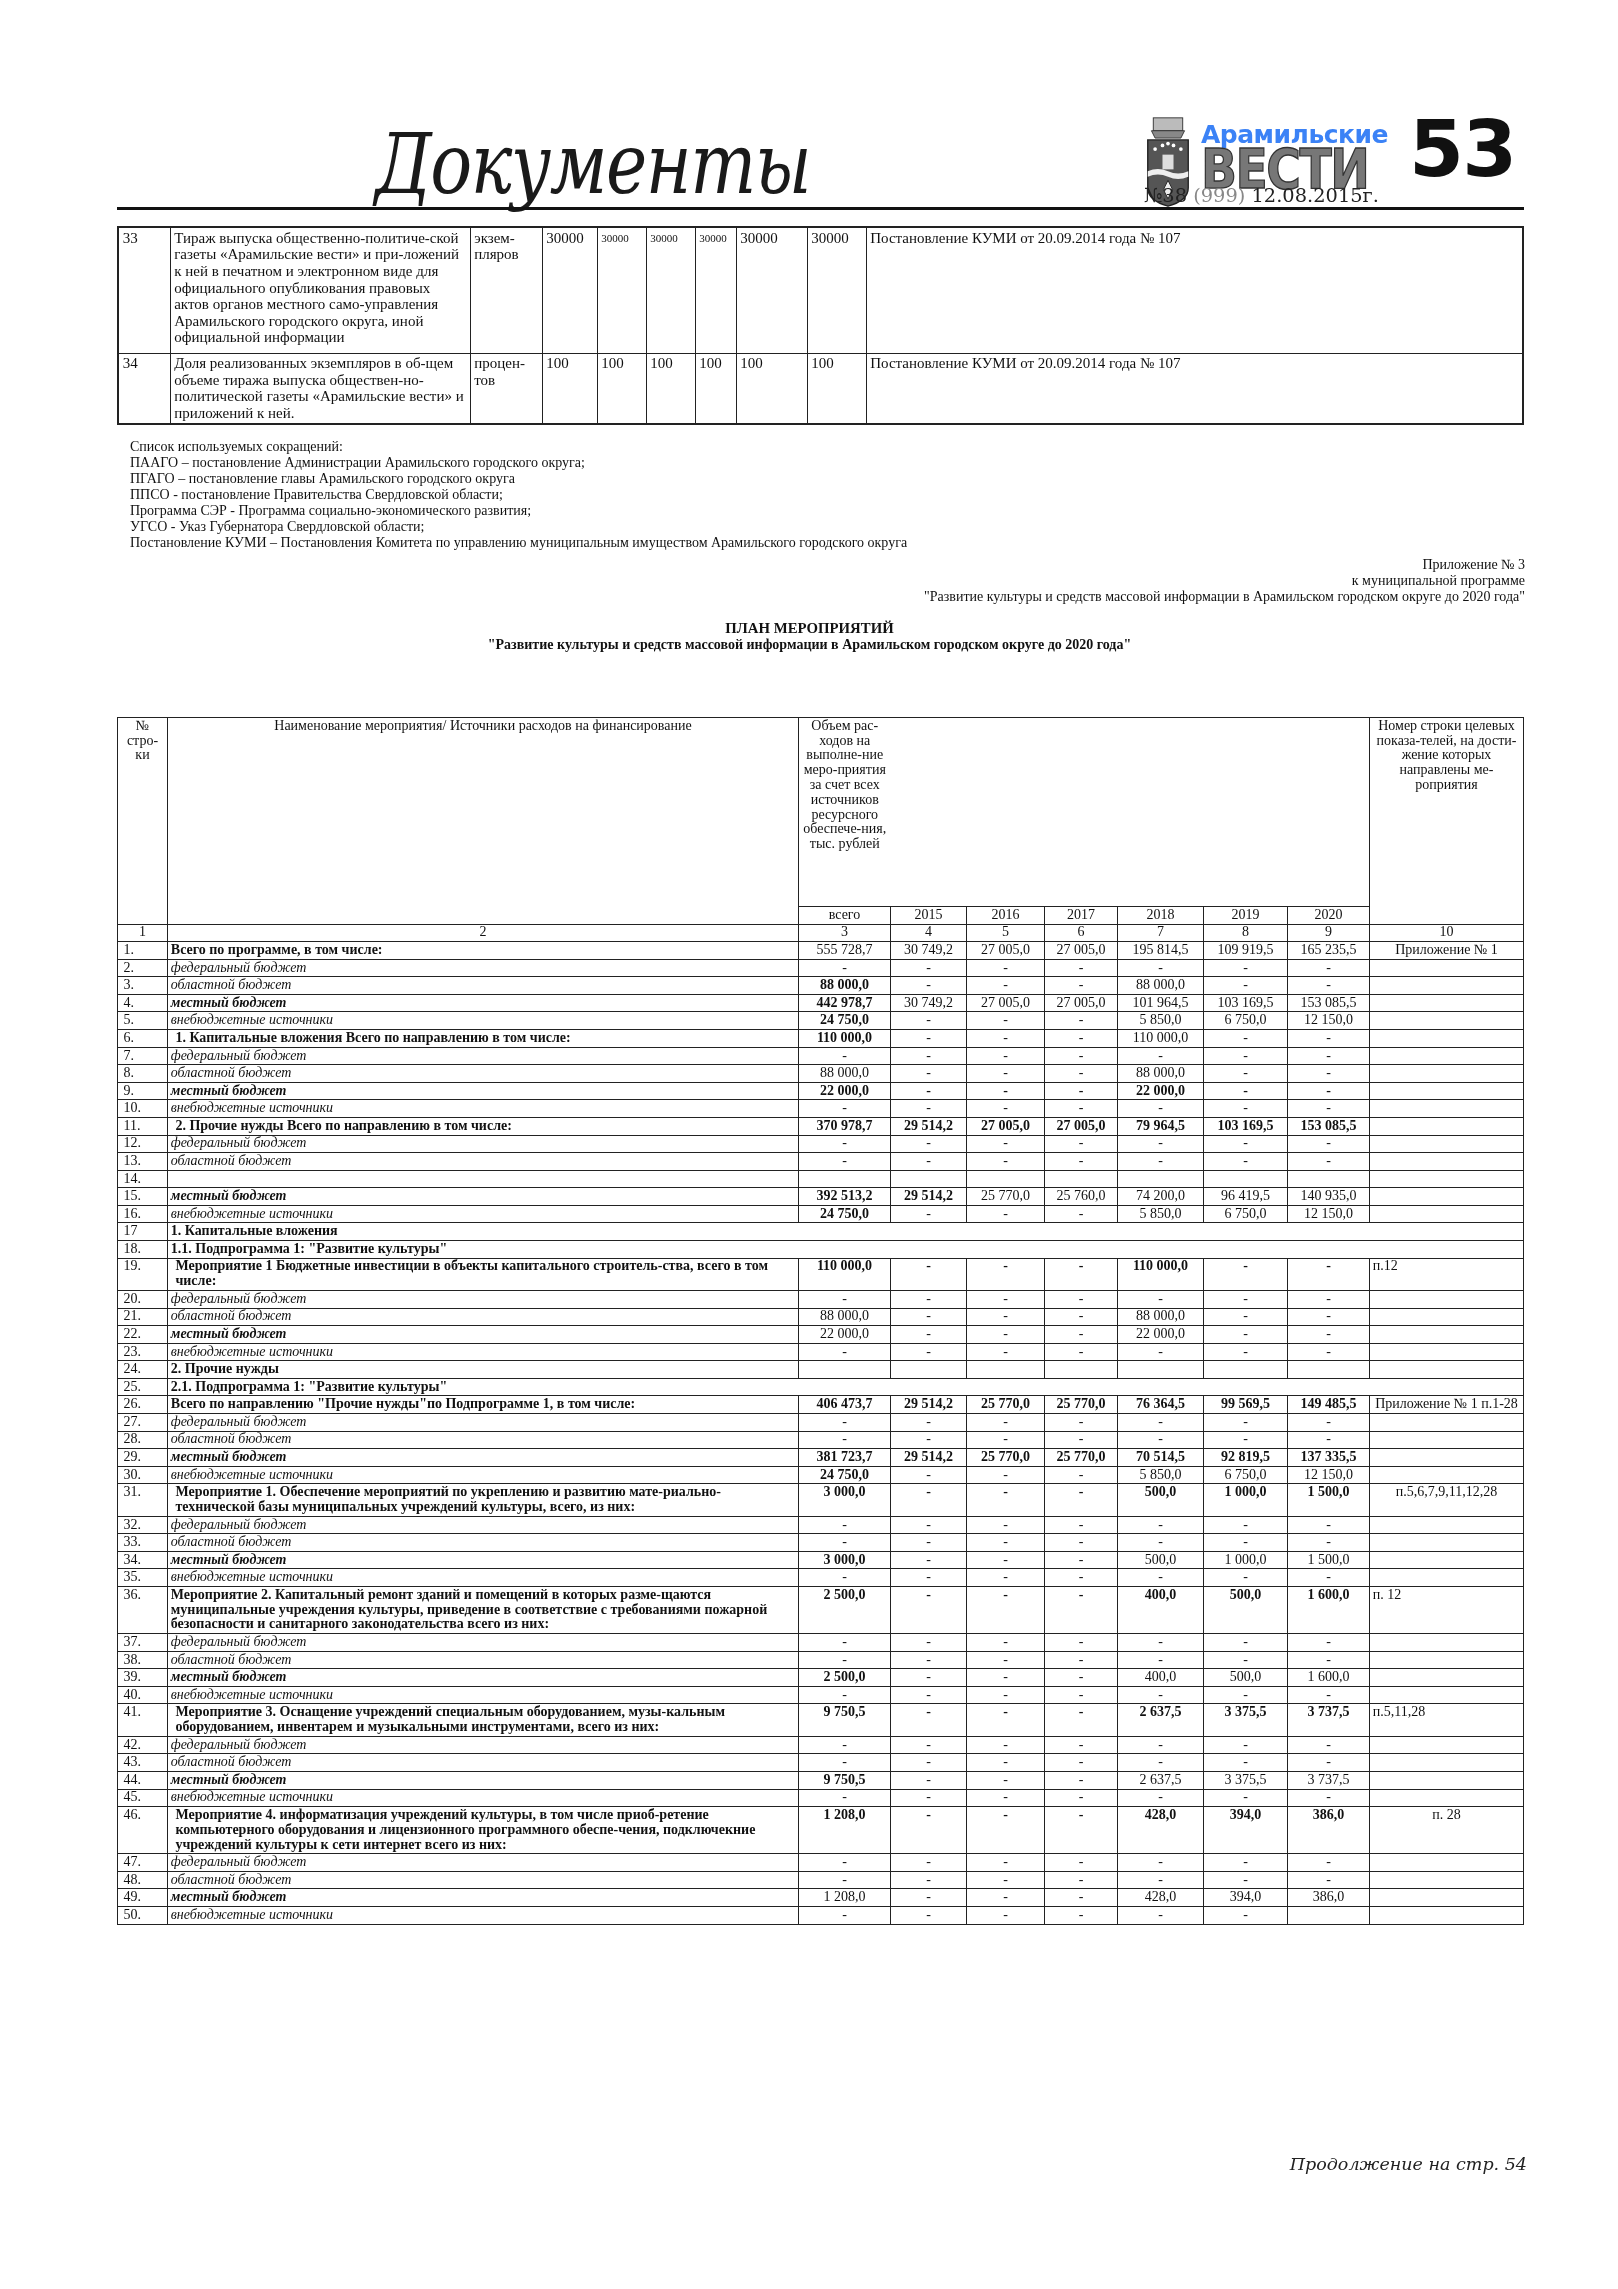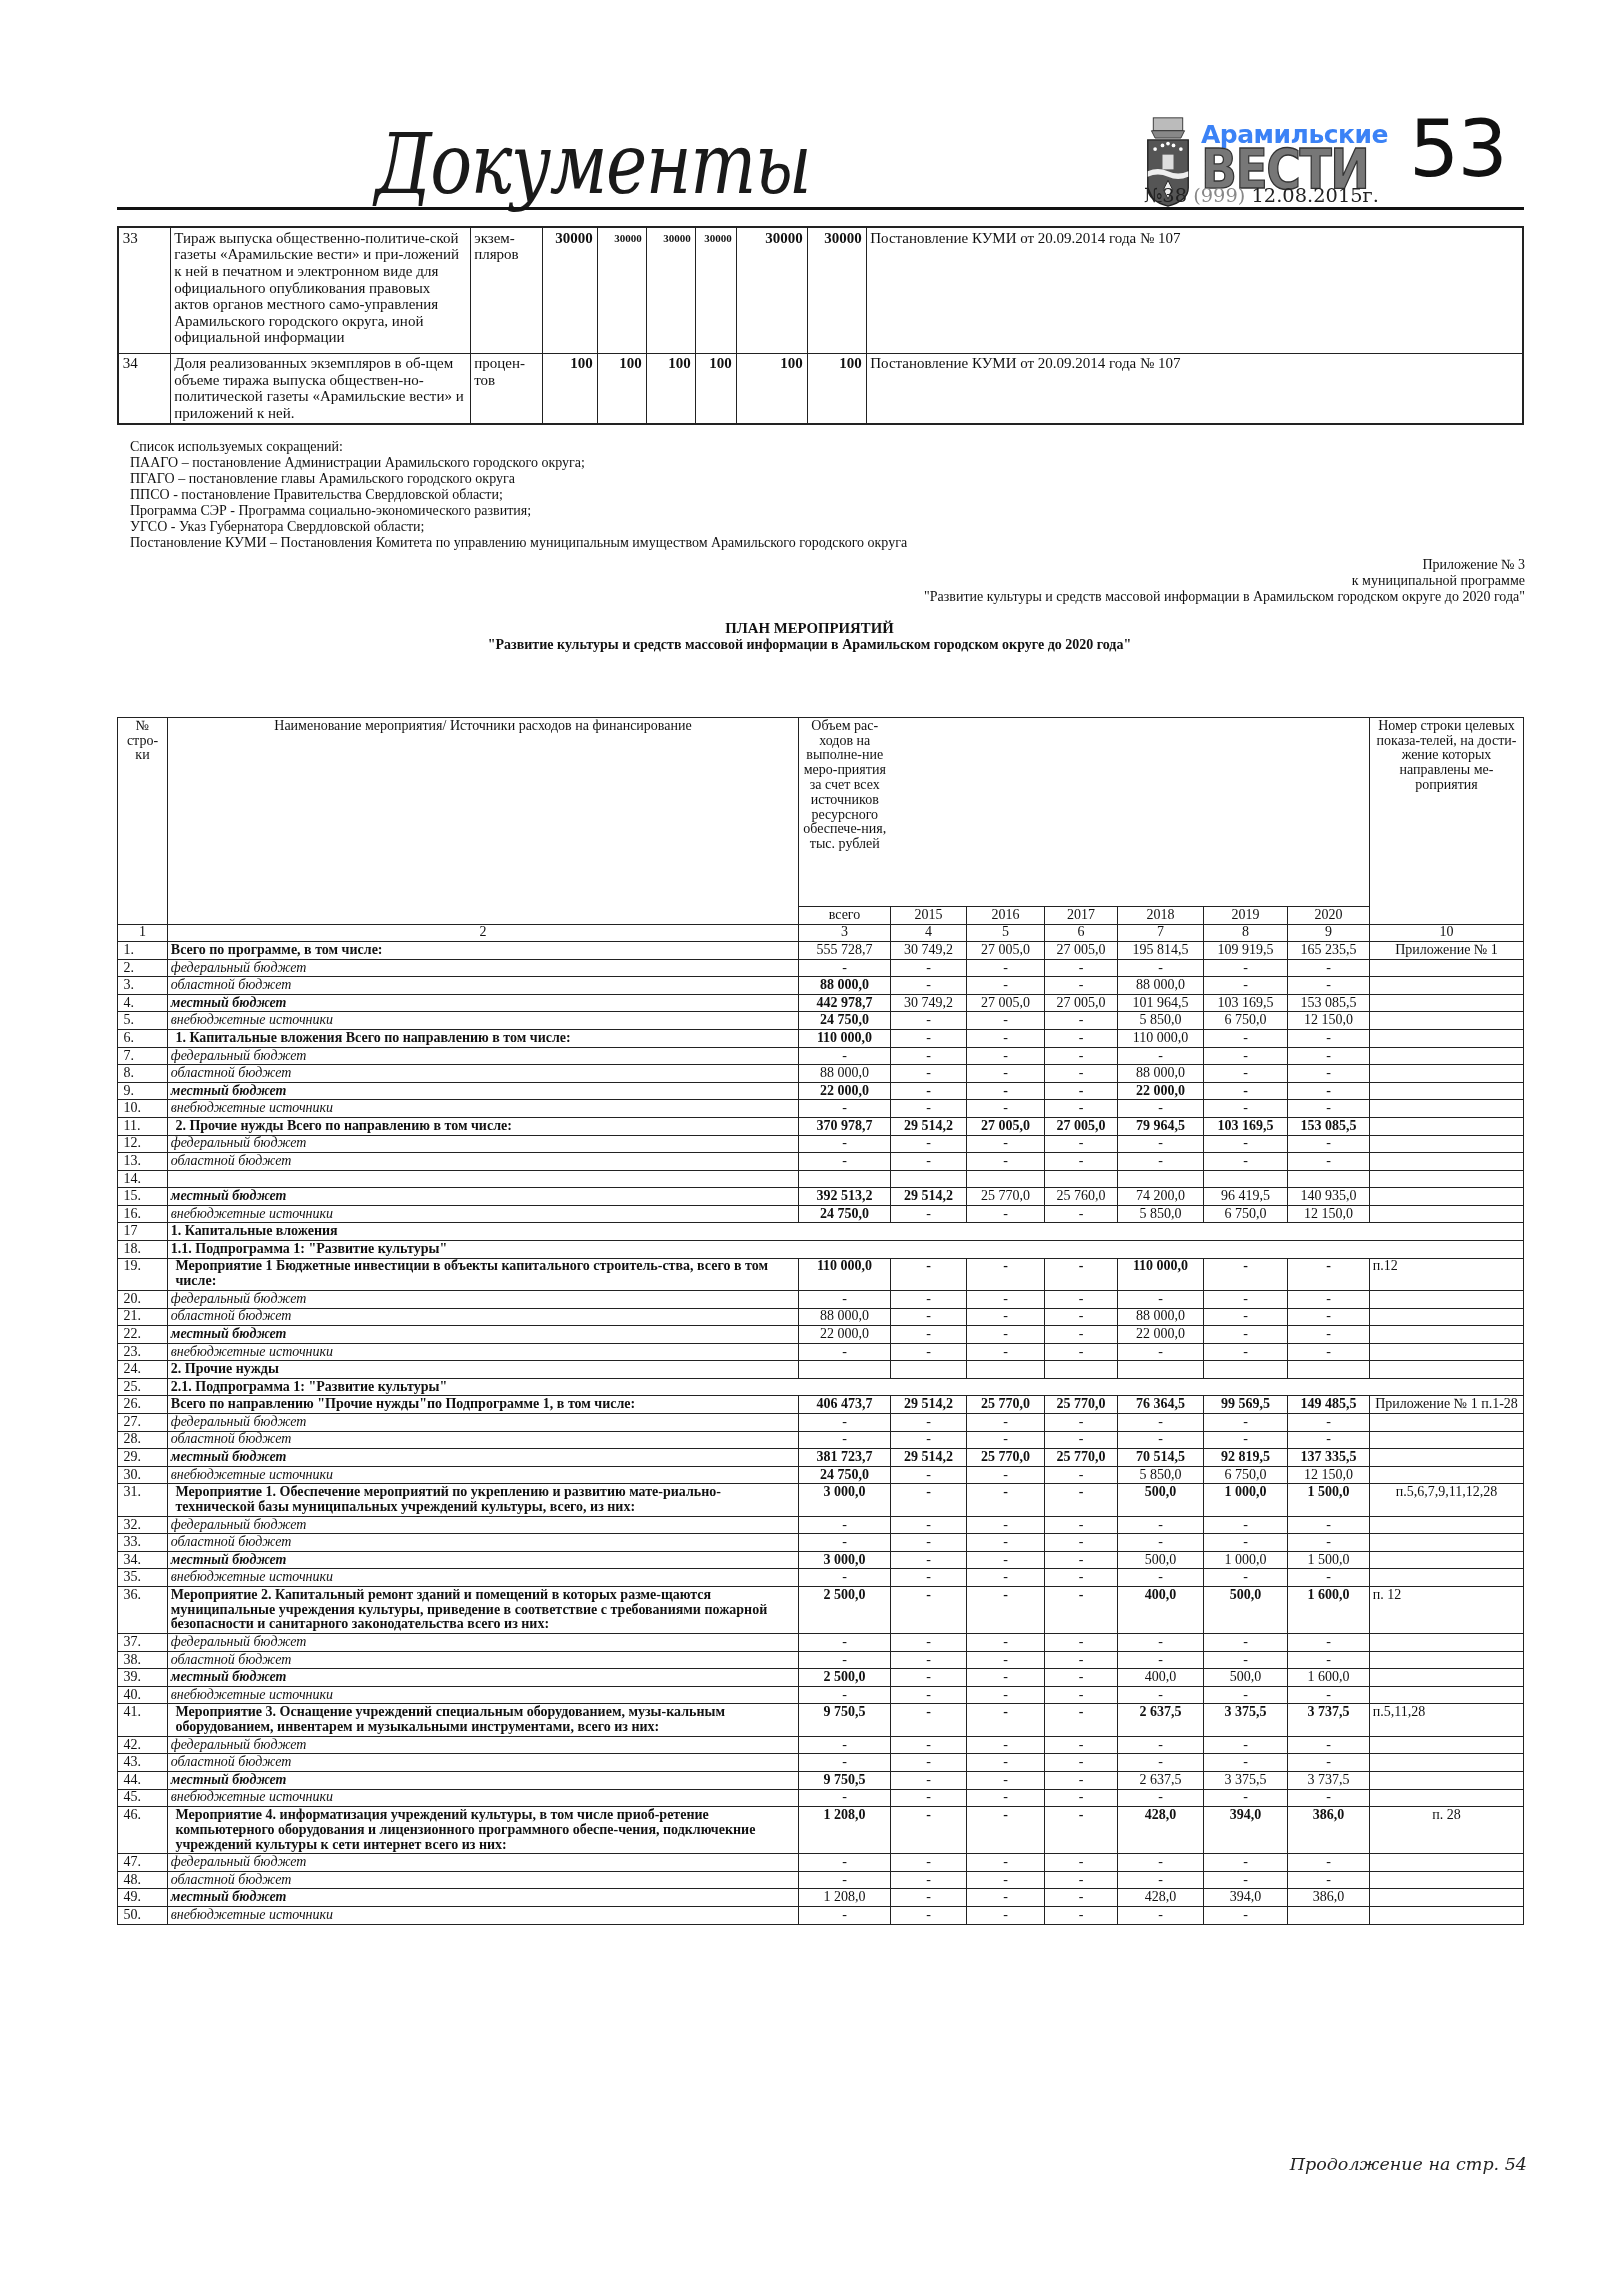--- a/index.html
+++ b/index.html
@@ -28,30 +28,30 @@
     font-size: 55px; font-weight: bold; color: #777; letter-spacing: -1.8px; line-height: 1;
     -webkit-text-stroke: 1.4px #333; transform: scaleX(0.86); transform-origin: left top;
   }
   .issue {
     position: absolute; left: 1027px; top: 129px; font-family: "DejaVu Serif", serif;
     font-size: 19.4px; color: #222; white-space: nowrap;
   }
   .issue .grey { color: #888; }
   .page-num {
     position: absolute; left: 1292px; top: 55px; font-family: "DejaVu Sans", sans-serif;
-    font-weight: normal; font-size: 79px; color: #111; letter-spacing: -1.8px; line-height: 1;
+    font-weight: bold; font-size: 79px; color: #111; letter-spacing: -1.8px; line-height: 1;
   }
 
   
   table { border-collapse: collapse; table-layout: fixed; }
   td, th { border: 0.9px solid #222; vertical-align: top; font-weight: normal; }
 
   .top-table { position: absolute; left: 117px; top: 226px; width: 1407px; border: 2.8px solid #222; }
   .top-table td { font-size: 15px; line-height: 16.6px; padding: 1.8px 3.7px; }
-  .top-table td.c { text-align: right; font-weight: bold; }
+  .top-table td.c { text-align: left; }
   .top-table td.tiny { font-size: 11px; }
 
   .abbr { position: absolute; left: 130px; top: 439px; font-size: 14px; line-height: 16px; }
   .appendix { position: absolute; right: 94px; top: 557px; text-align: right; font-size: 14px; line-height: 16px; }
   .plan-head { position: absolute; left: 0; width: 1619px; top: 621px; text-align: center; font-weight: bold; font-size: 14px; line-height: 15.7px; }
   .plan-head .t1 { font-size: 14.8px; }
 
   .plan-table { position: absolute; left: 117px; top: 717px; width: 1407px; border: 1.8px solid #222; }
   .plan-table td { font-size: 14px; line-height: 14.8px; padding: 0.9px 2.8px; }
   .plan-table tr.hdr td { border-bottom: none; }

